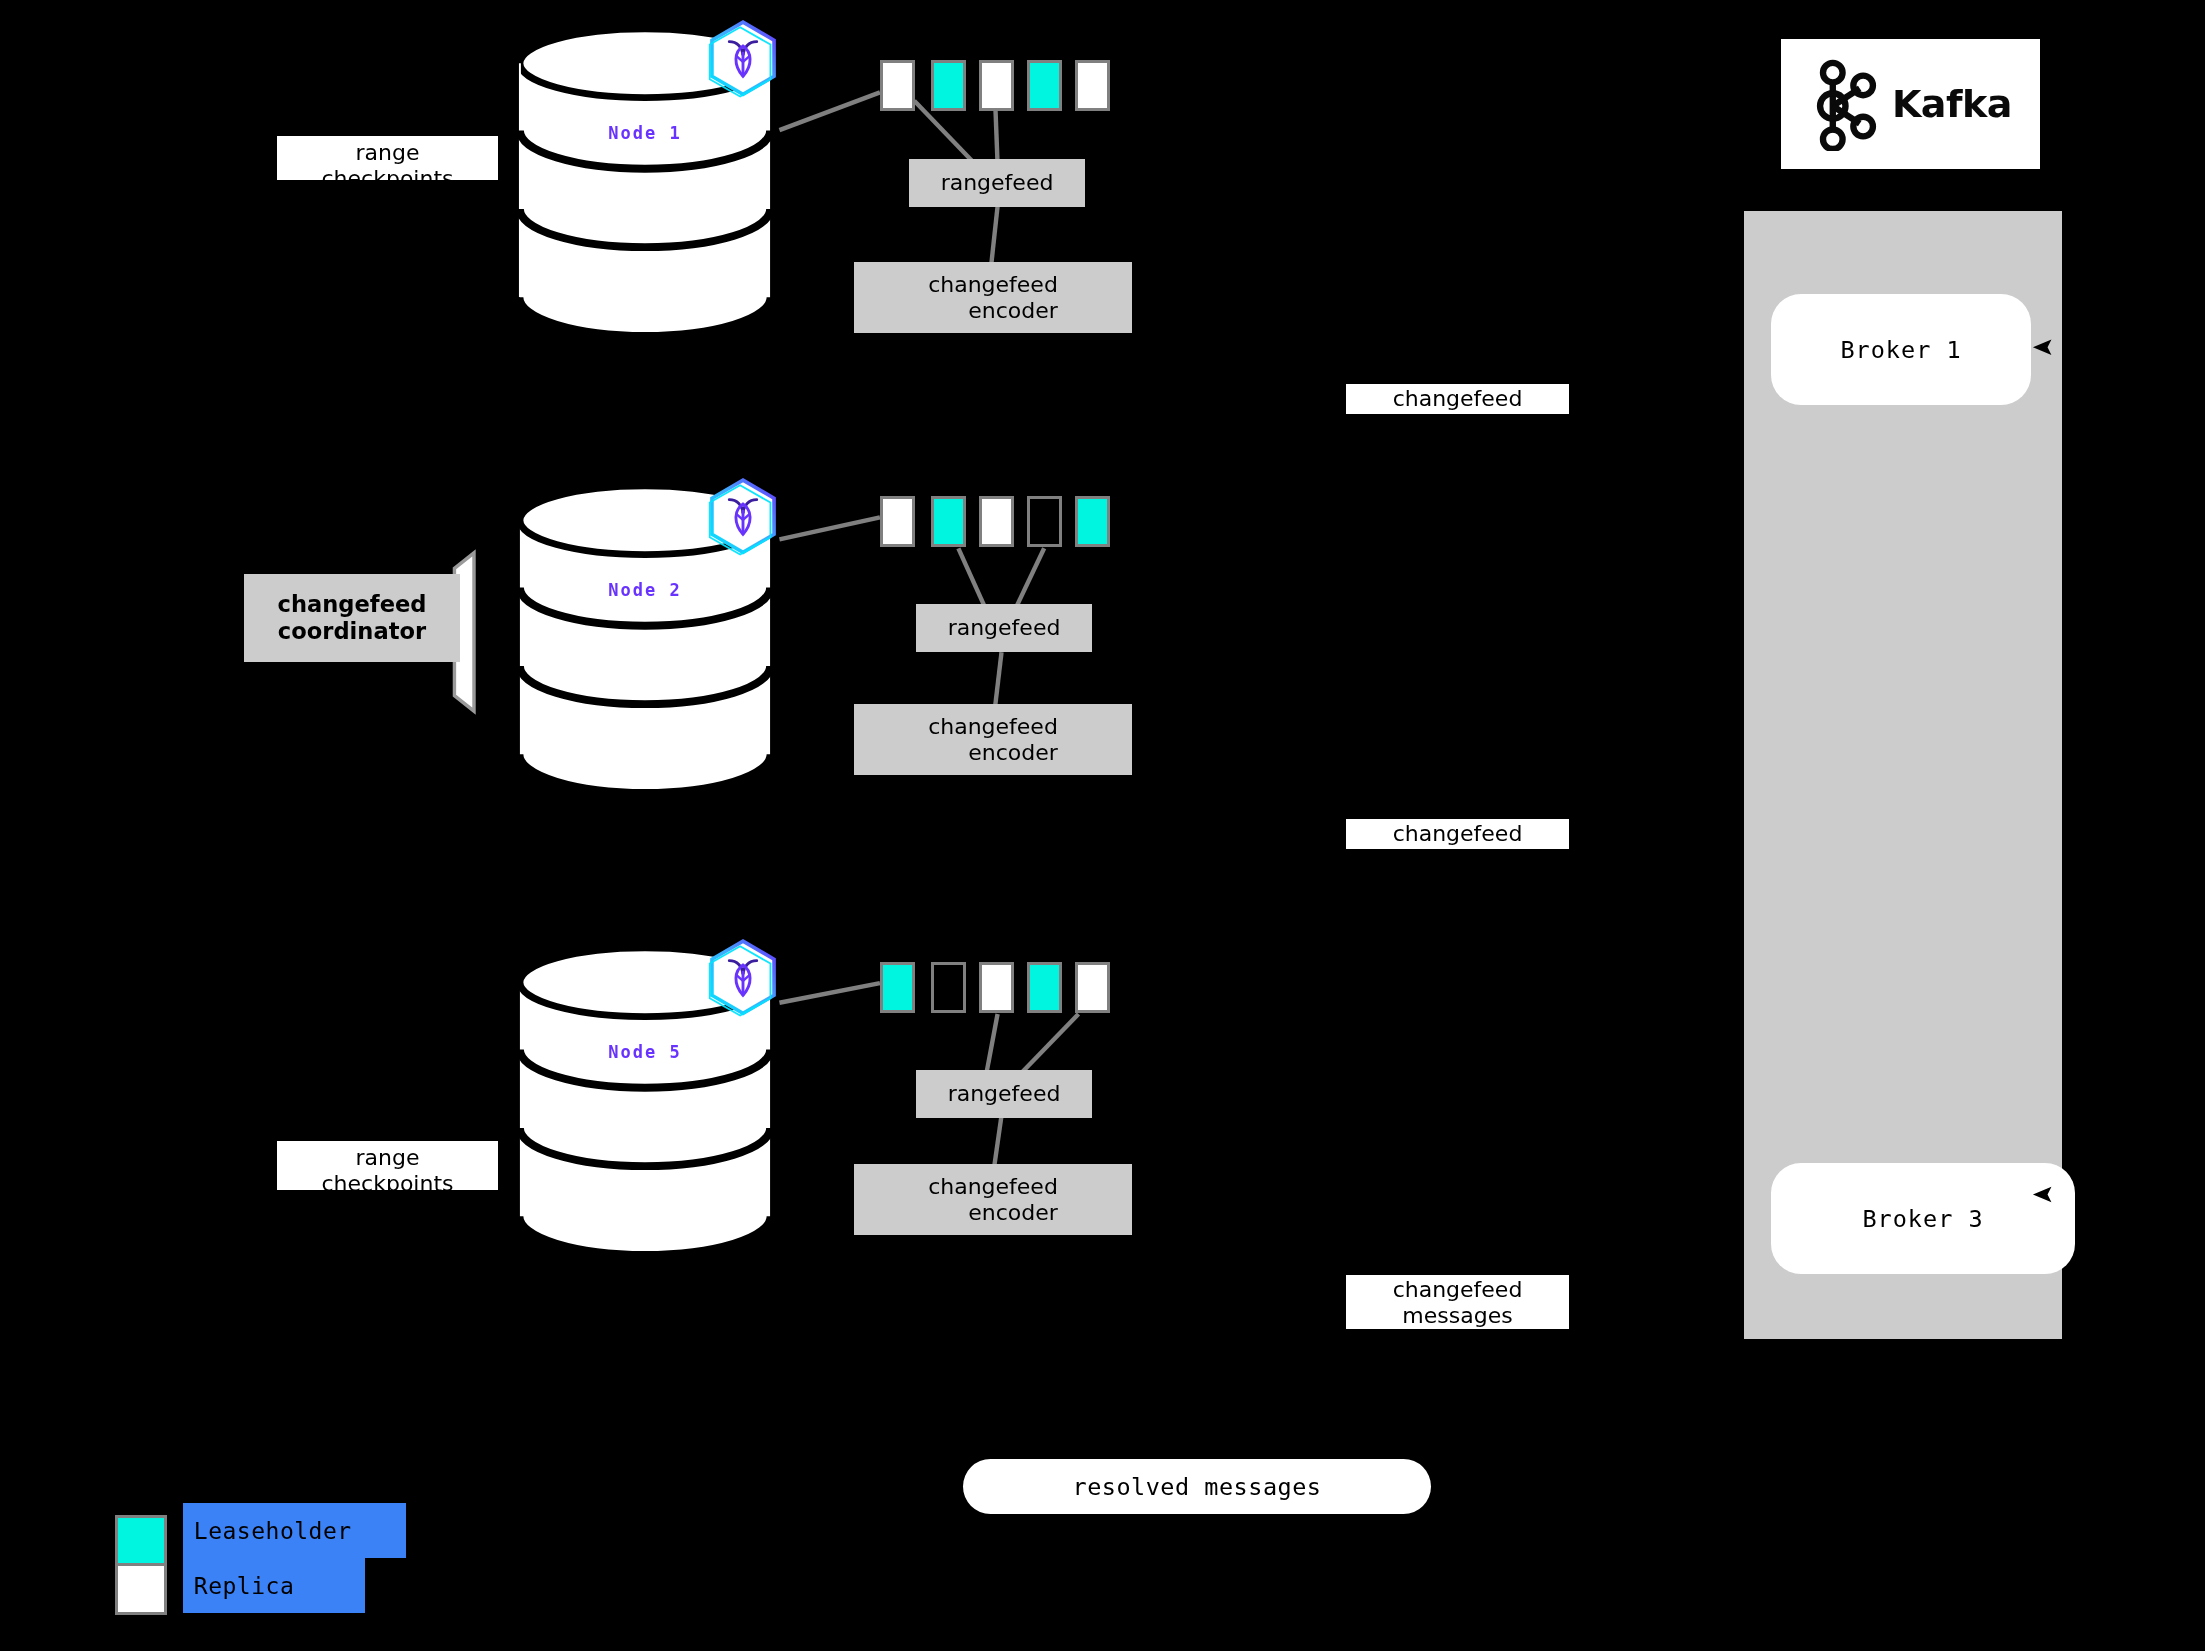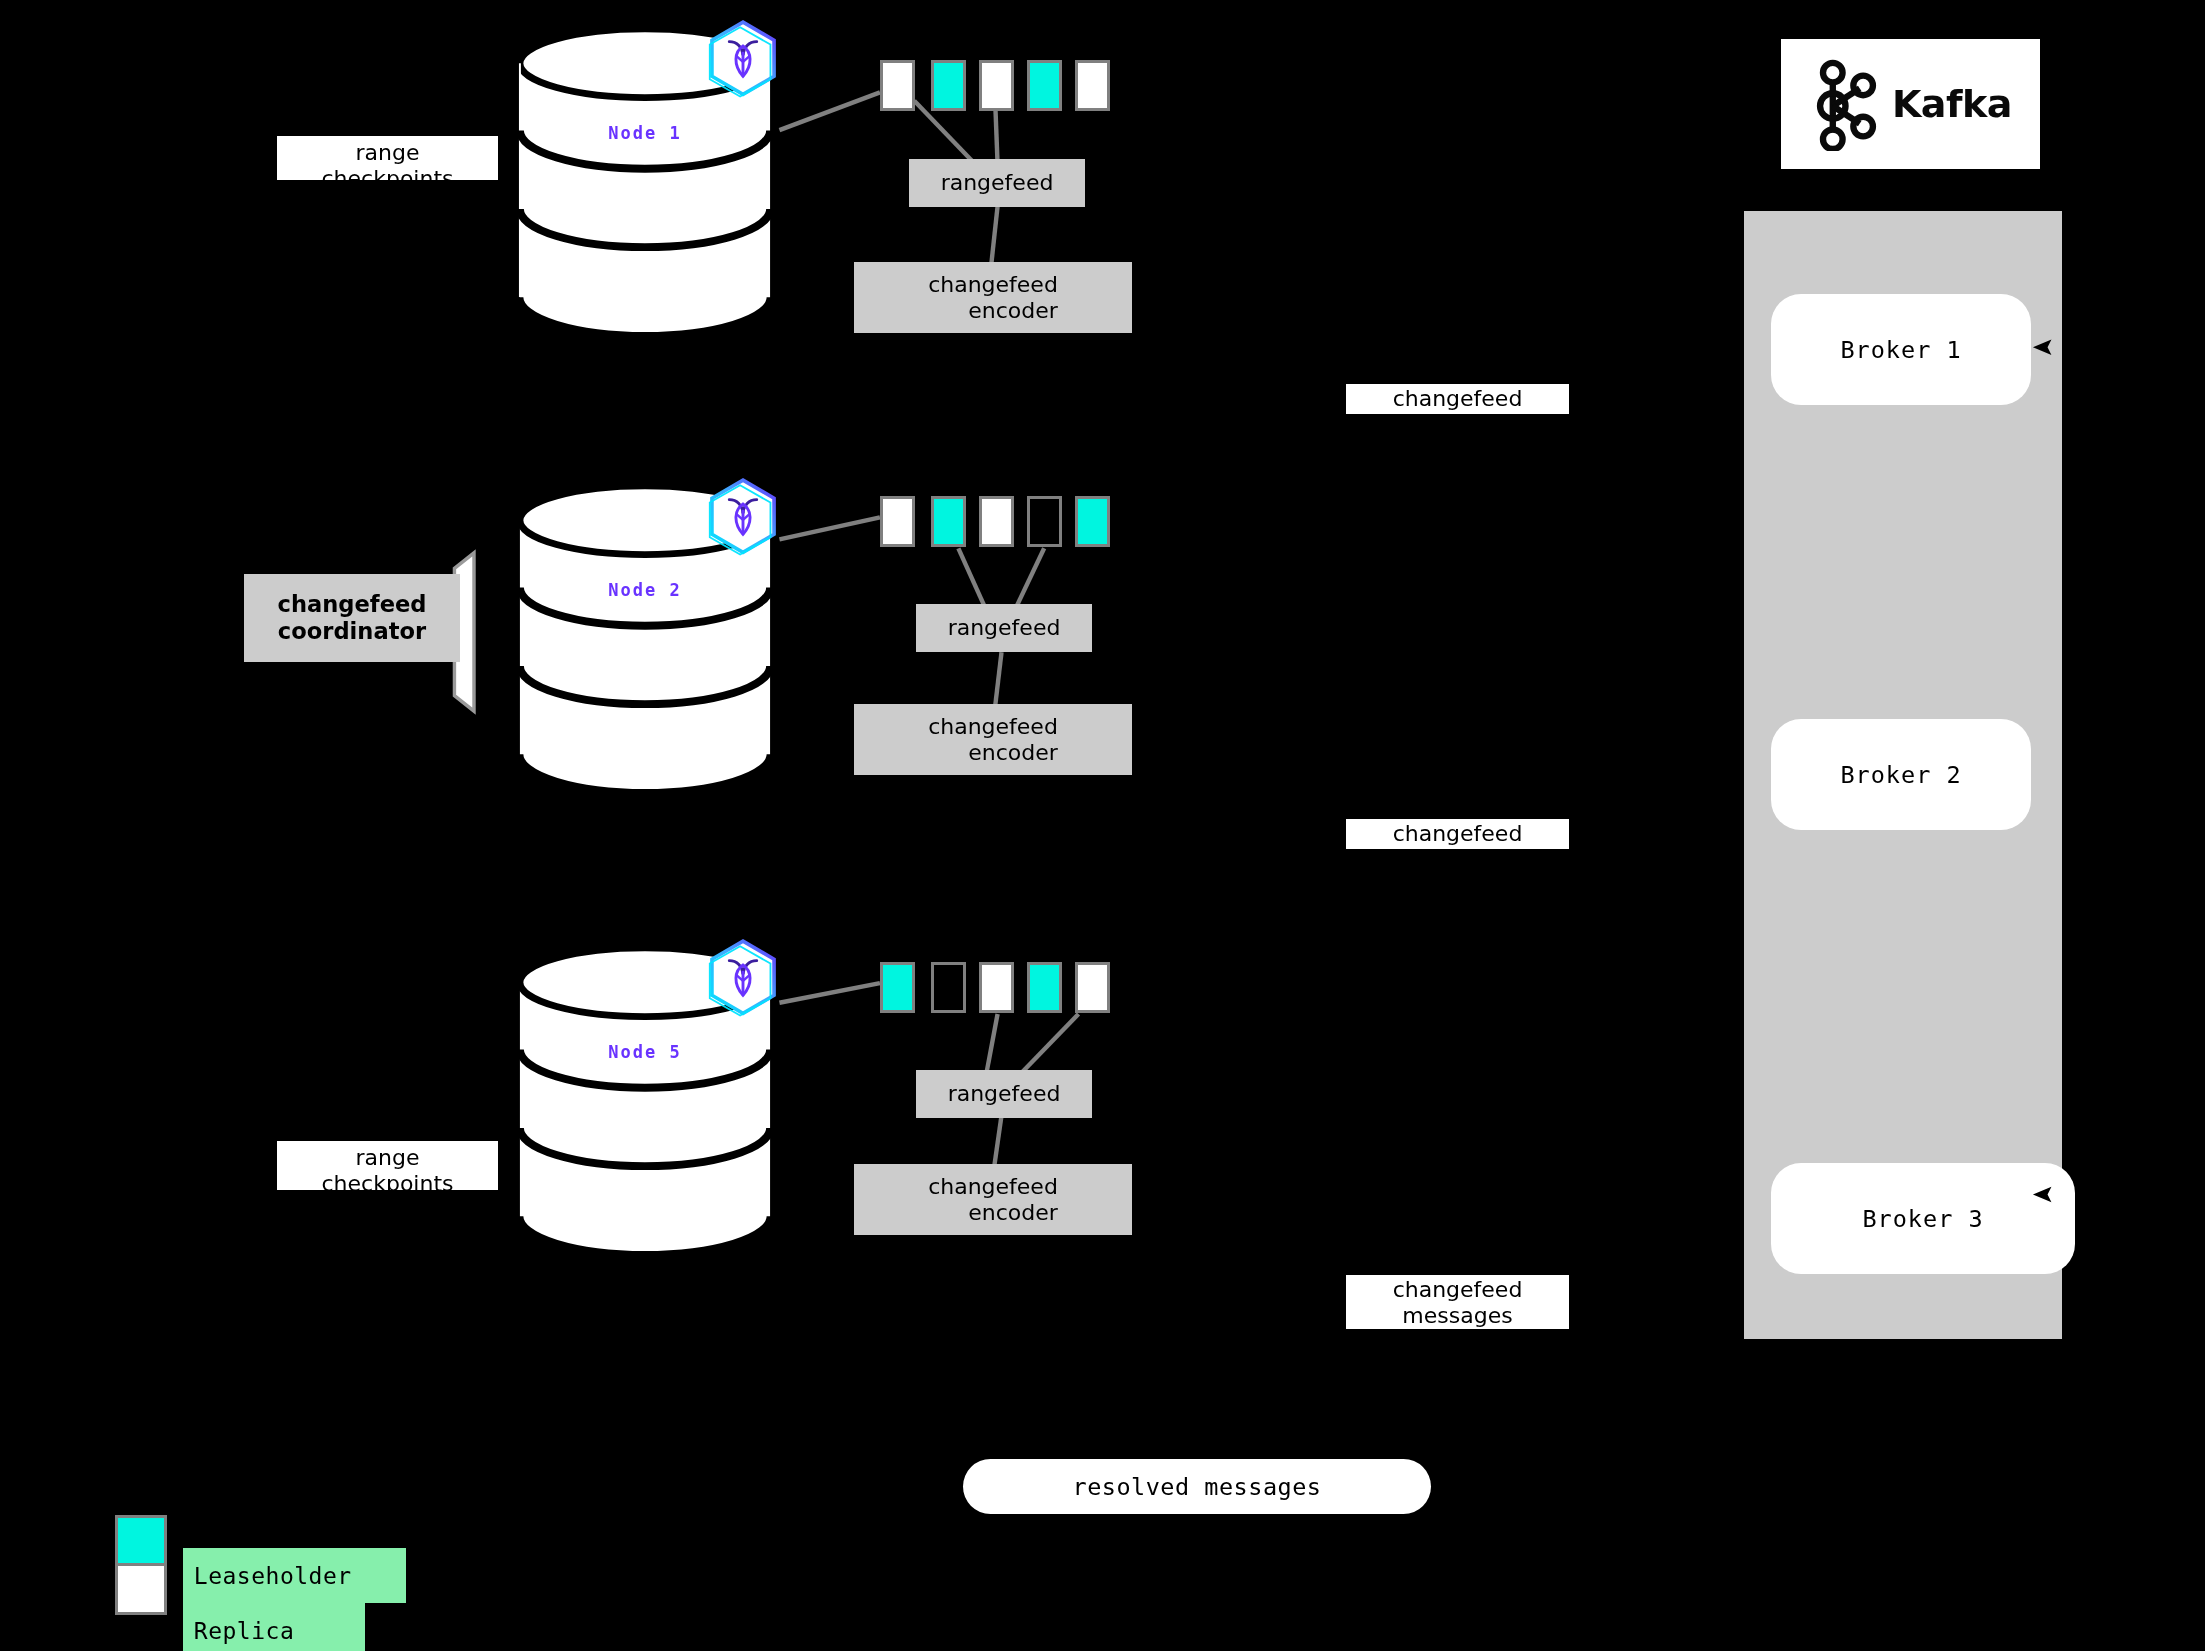--- a/index.html
+++ b/index.html
@@ -85,25 +85,24 @@
     font-family:"DejaVu Sans Mono", monospace;font-size:23.5px;color:#000;
     letter-spacing:0.5px;
   }
 
   
   .legend-sw{
     position:absolute;width:52px;height:52px;
     border:3.9px solid #808080;box-sizing:border-box;
   }
   .legend-label{
-    position:absolute;background:#86efac;color:#000;
+    position:absolute;background:#3b82f6;color:#000;
     font-family:"DejaVu Sans Mono", monospace;font-size:23px;
     display:flex;align-items:center;padding-left:10.8px;box-sizing:border-box;
     letter-spacing:0.5px;
-    margin-top:45px;
   }
 
   
   .wires{position:absolute;left:0;top:0;width:2205px;height:1652px;pointer-events:none;}
 </style>
 </head>
 <body>
 
 <div class="stage">
 
@@ -315,21 +314,20 @@
         <circle cx="110" cy="140" r="20"></circle>
       </g>
     </svg>
     <span class="wordmark">Kafka</span>
   </div>
 
   <div class="kafka-panel" style="left:1744px; top:211px; width:318px; height:1128px;"></div>
 
   <div class="broker" style="left:1771px; top:294px; width:260px; height:111px;">Broker 1</div>
 
-  <div class="broker" style="left:1771px; top:719px; width:260px; height:111px;">Broker 2</div>
 
   <div class="broker" style="left:1771px; top:1163px; width:304px; height:111px;">Broker 3</div>
 
   <svg class="abs" style="left:2030px; top:314px; width:39px; height:981px;" viewBox="0 0 80 2000" xmlns="http://www.w3.org/2000/svg">
     <polygon points="6,62 44,46 36,62 44,78" fill="#000000"></polygon>
     <polygon points="6,1800 44,1784 36,1800 44,1816" fill="#000000"></polygon>
   </svg>
 
   <div class="pill" style="left:963px; top:1459px; width:468px; height:55px;">resolved messages</div>
 

